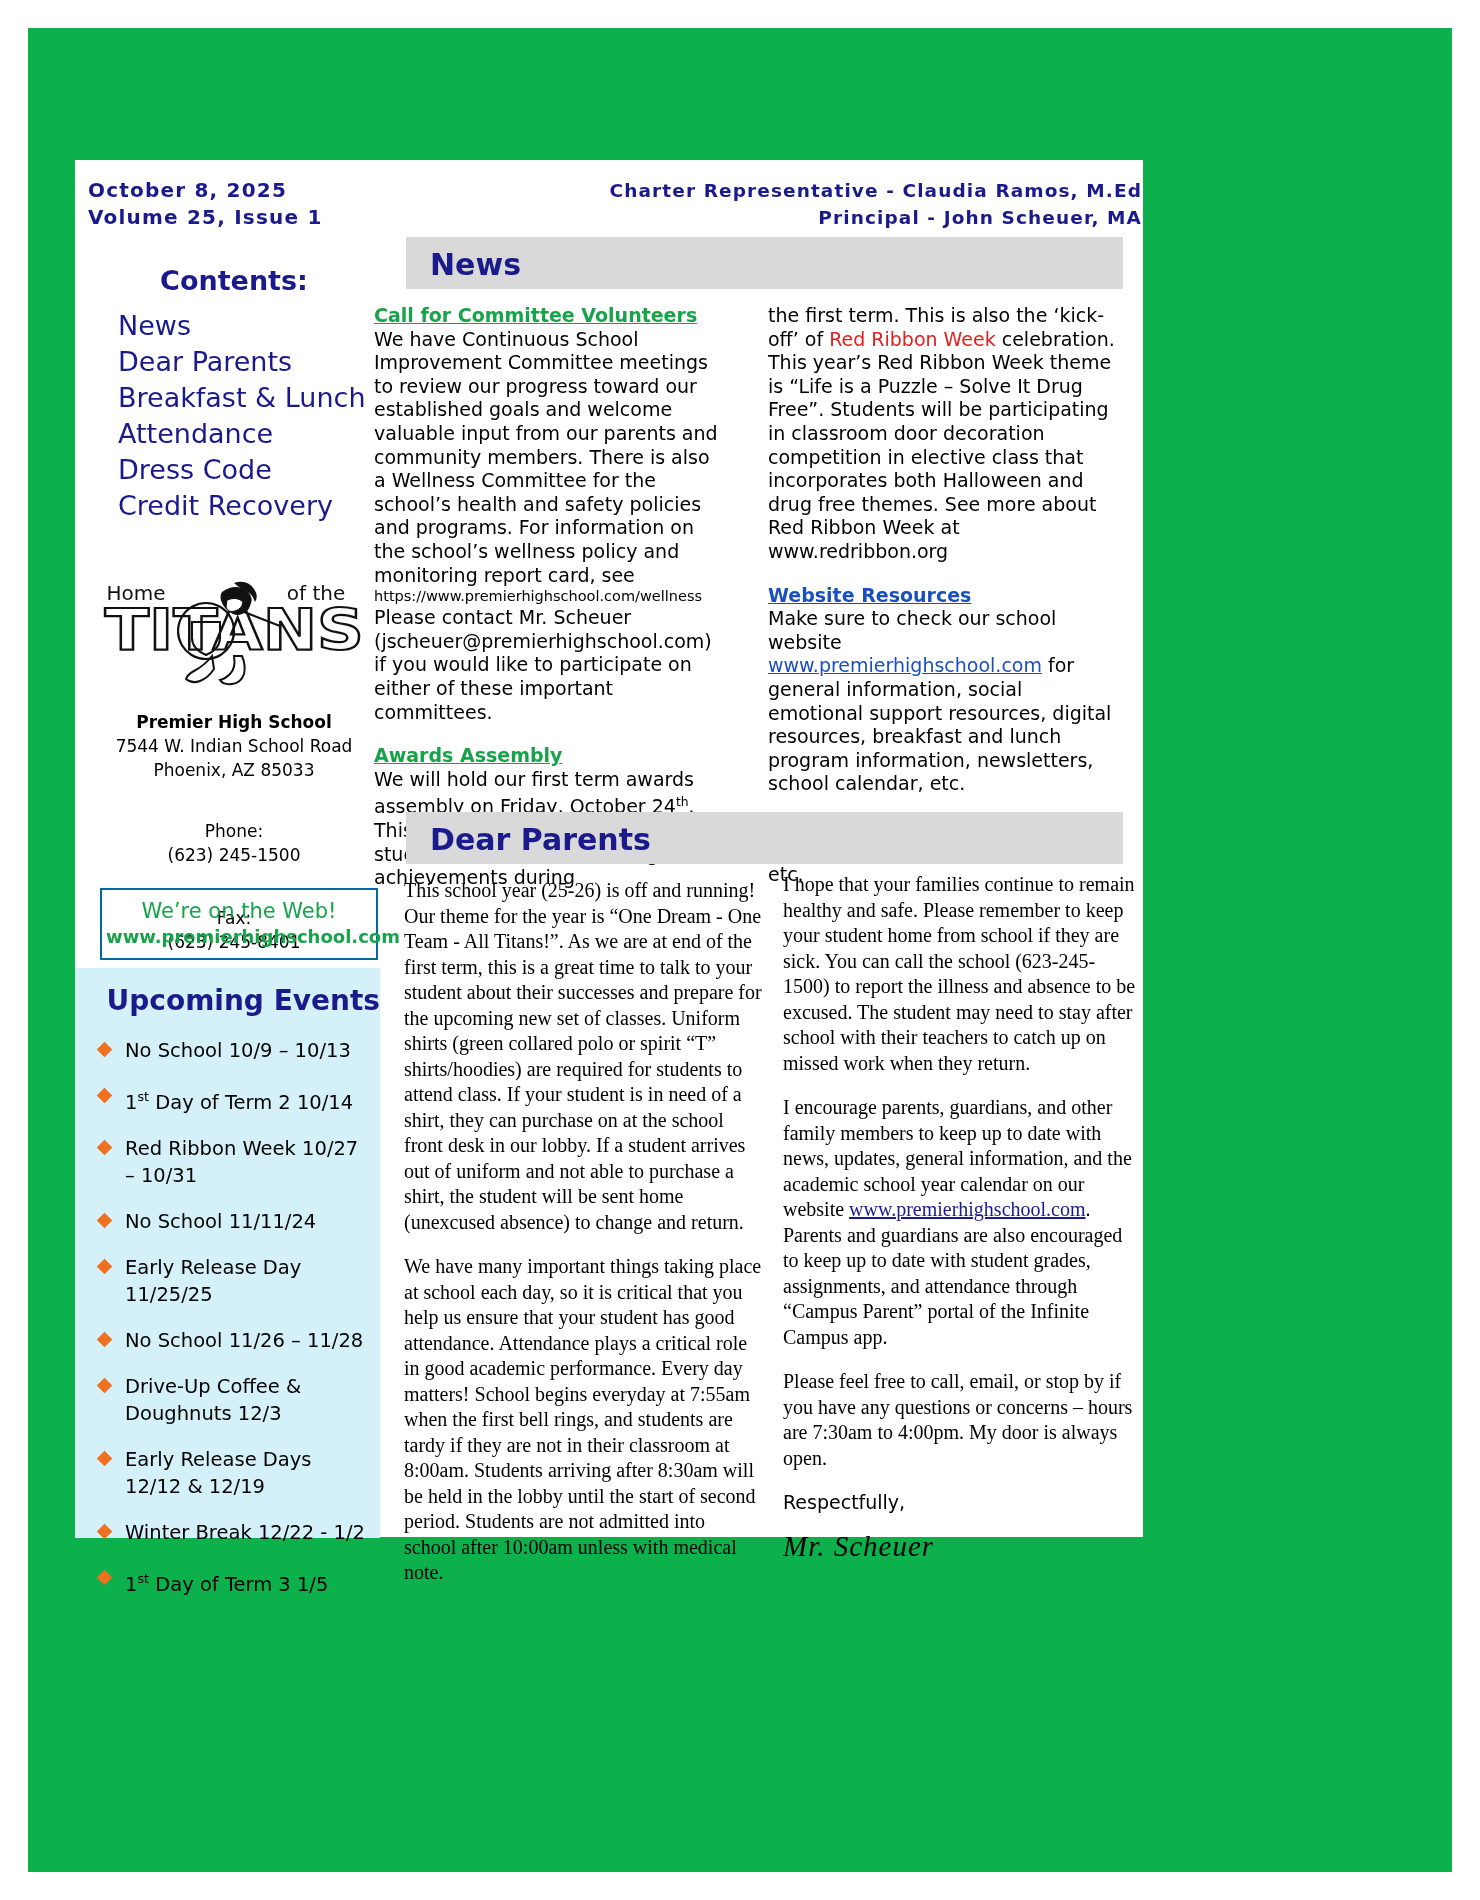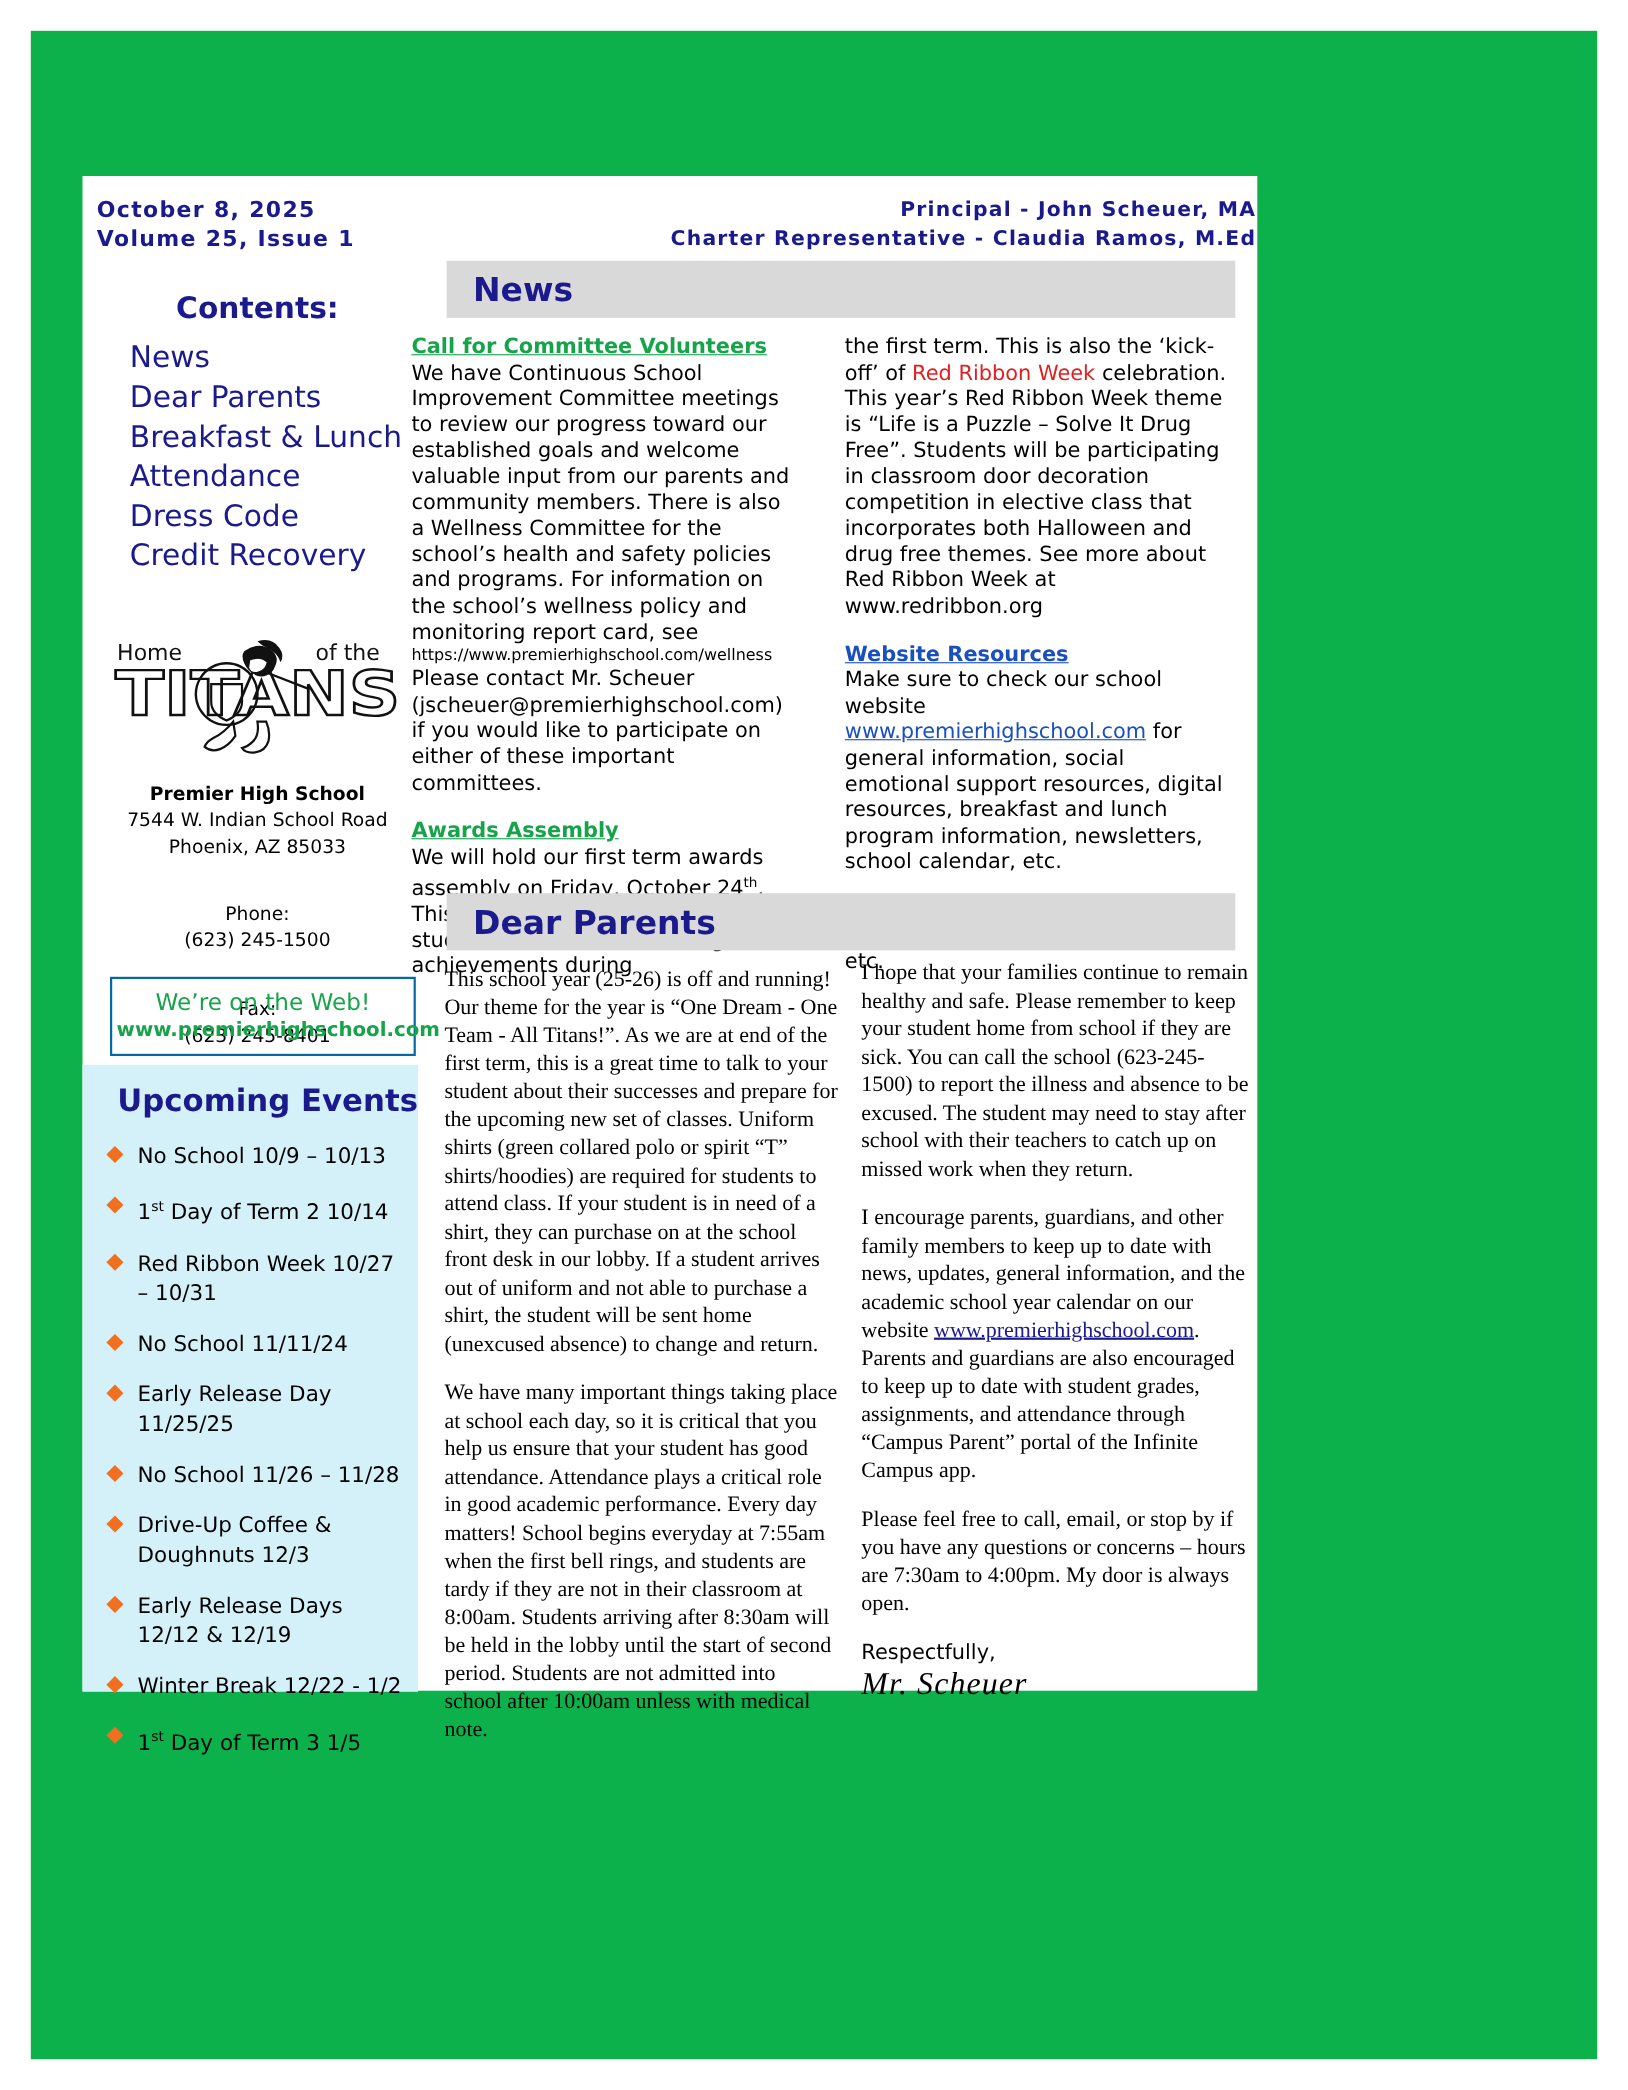--- a/index.html
+++ b/index.html
@@ -214,21 +214,21 @@
     width: 358px;
   }
   #parents-left { left: 404px; top: 878px; }
   #parents-right { left: 783px; top: 872px; }
   .parents-col p { margin-bottom: 19px; }
   .serif-link { color: #1a1a8c; text-decoration: underline; }
   .signoff {
     font-family: "DejaVu Sans", sans-serif;
     font-size: 19px;
     margin-top: 2px;
-    margin-bottom: 3px;
+    margin-bottom: 18px;
   }
   .signature {
     font-family: "Liberation Serif", serif;
     font-style: italic;
     font-size: 29px;
     letter-spacing: 1px;
   }
 </style>
 </head>
 <body>
@@ -239,22 +239,22 @@
 
 
   <div class="white-body"></div>
 
   <div class="issue-info">
     <div>October 8, 2025</div>
     <div>Volume 25, Issue 1</div>
   </div>
 
   <div class="admin-info">
+    <div>Charter Representative - Claudia Ramos, M.Ed</div>
     <div>Principal - John Scheuer, MA</div>
-    <div>Charter Representative - Claudia Ramos, M.Ed</div>
   </div>
 
   <div class="sidebar">
     <div class="contents-title">Contents:</div>
     <ul class="contents-list">
       <li>News</li>
       <li>Dear Parents</li>
       <li>Breakfast &amp; Lunch</li>
       <li>Attendance</li>
       <li>Dress Code</li>

